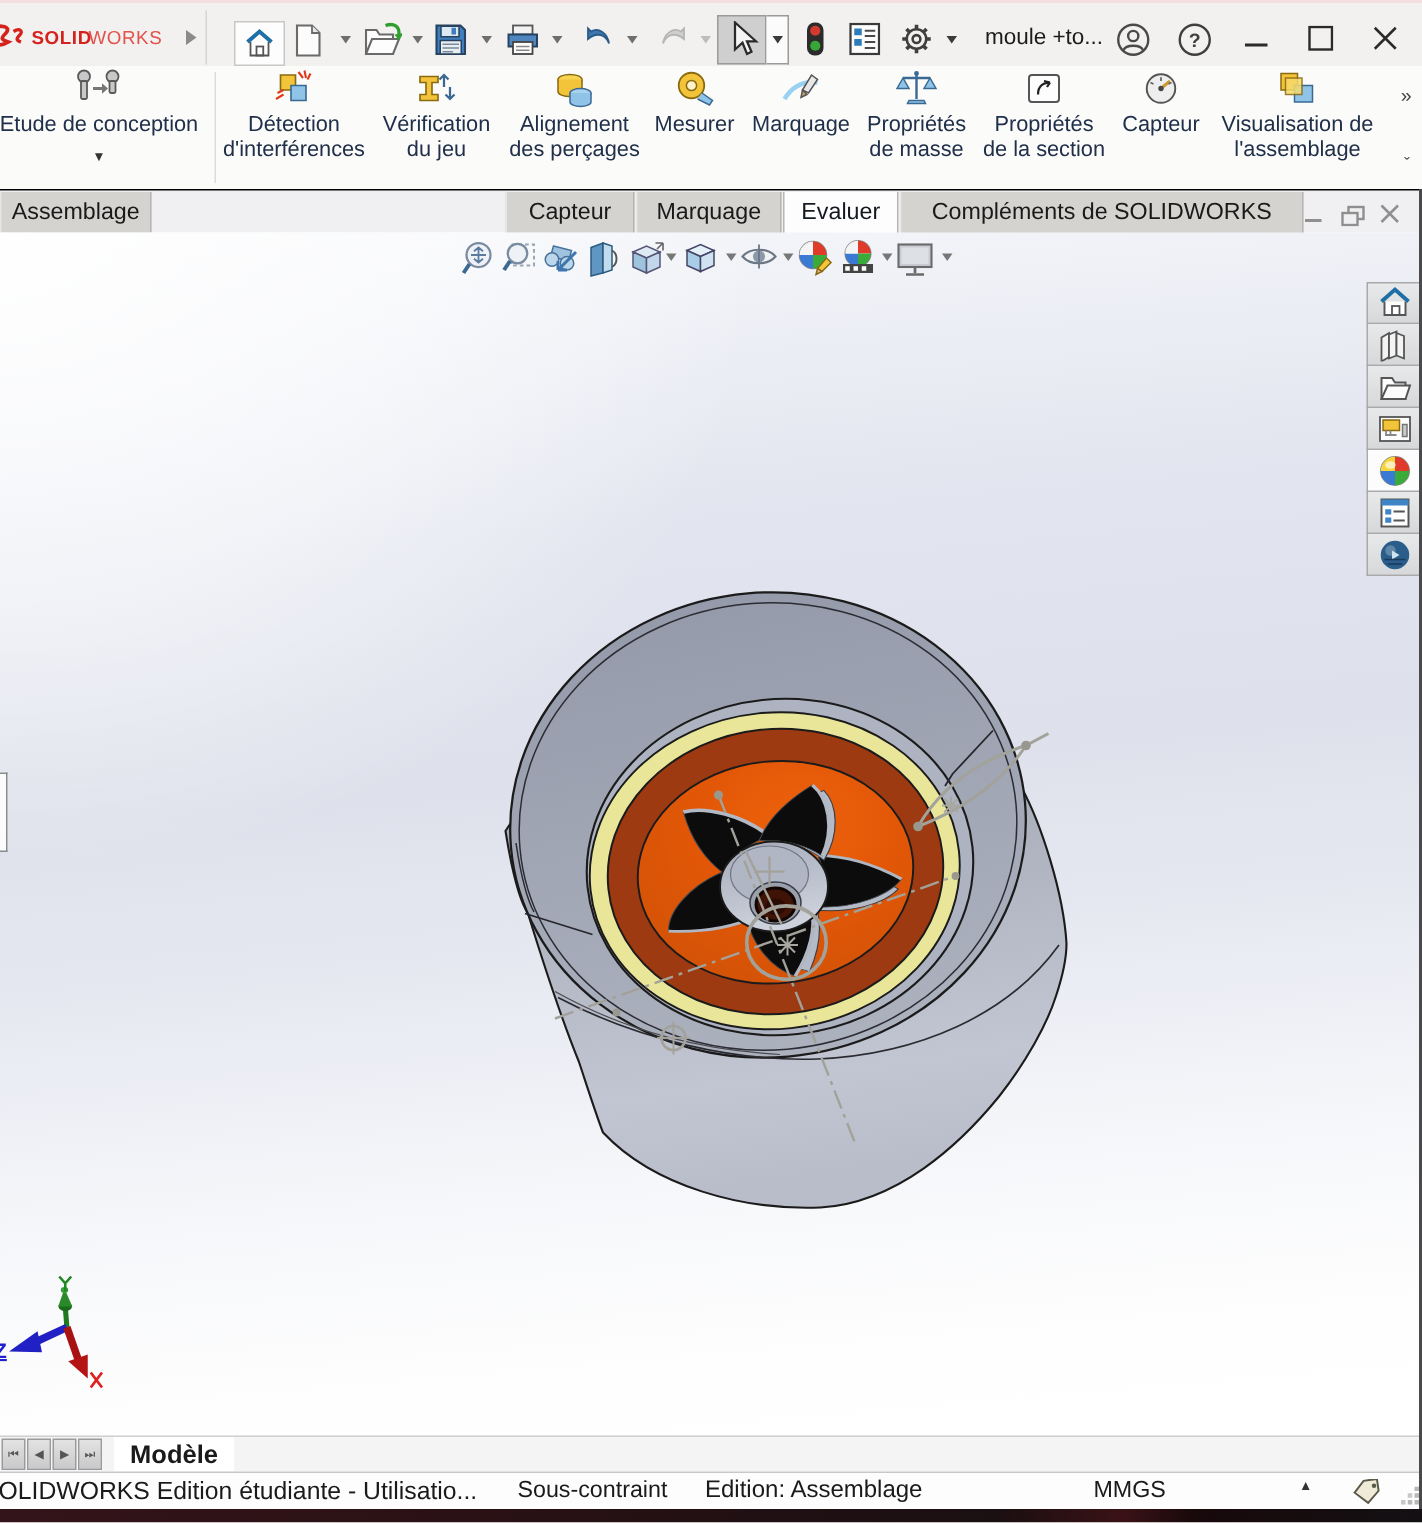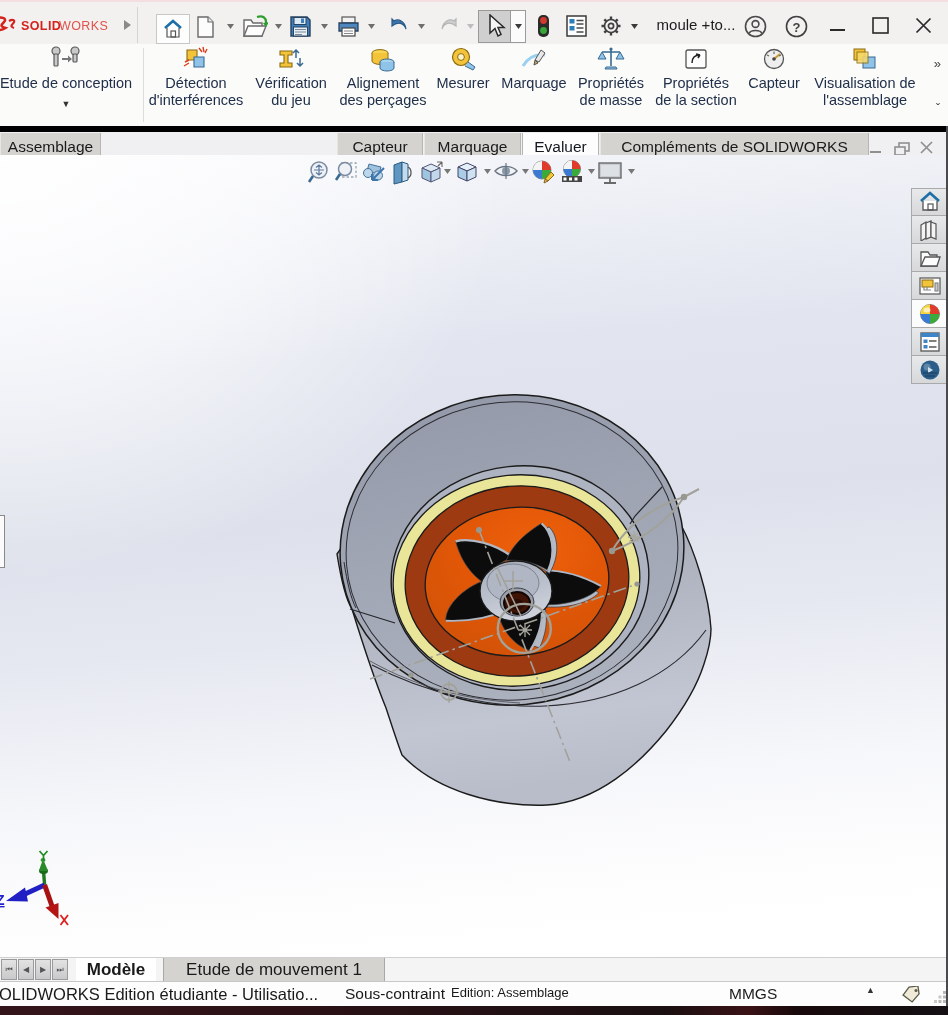--- a/index.html
+++ b/index.html
@@ -12,21 +12,21 @@
 .tbsep { position:absolute; top:5px; width:1px; height:36px; background:#d6d4d2; }
 #docname { position:absolute; left:651px; top:14px; width:90px; font-size:15px; color:#1c1c1c; white-space:nowrap; }
 
 #ribbon { position:absolute; left:0; top:44px; width:948px; height:82px; background:#fbfbfa; }
 .rbtn { position:absolute; top:2px; text-align:center; color:#21304a; font-size:14.5px; line-height:17px; }
 .rbtn .ric { height:26px; margin-bottom:3px; }
 .rsep { position:absolute; left:143px; top:4px; width:1px; height:74px; background:#dcdcda; }
 #ribchev { position:absolute; right:7px; top:12px; color:#444; font-size:13px; }
 #ribup { position:absolute; right:8px; top:58px; color:#444; font-size:12px; }
 
-#tabrow { position:absolute; left:0; top:126px; width:948px; height:29px; background:#f0f0f2; border-top:6px solid #000000; }
+#tabrow { position:absolute; left:0; top:126px; width:948px; height:29px; background:#f0f0f2; border-top:1px solid #000000; }
 .ctab { position:absolute; top:1px; height:28px; background:#d5d3d0; border-right:1px solid #b8b6b3; border-left:1px solid #e8e6e3; color:#1a1a1a; font-size:15.5px; text-align:center; line-height:27px; white-space:nowrap; }
 .ctab.active { background:#fdfdfd; border-left:1px solid #b8b6b3; font-weight:normal; color:#14181f; }
 #tabwin { position:absolute; right:8px; top:6px; color:#8a8a8a; }
 
 #viewport { position:absolute; left:0; top:155px; width:948px; height:802px;
   background:linear-gradient(175deg,#f7f8fb 0%, #e2e5ef 26%, #dee1eb 45%, #e6e8f1 58%, #f6f7fa 76%, #fefefe 90%, #ffffff 100%); }
 #vpglow { position:absolute; left:0; top:0; width:500px; height:420px;
   background:radial-gradient(ellipse at 0% 0%, rgba(255,255,255,0.95) 0%, rgba(255,255,255,0.55) 40%, rgba(255,255,255,0) 72%); }
 
 #taskpane { position:absolute; right:0; top:33px; width:37px; }
@@ -568,27 +568,26 @@
         </div>
   </div>
 </div>
 
 <div id="bottabs">
   <div class="navbtn" style="left:1px">⏮</div>
   <div class="navbtn" style="left:18px">◀</div>
   <div class="navbtn" style="left:35px">▶</div>
   <div class="navbtn" style="left:52px">⏭</div>
   <div class="btab" style="left:76px;width:80px;font-weight:bold;background:#fff">Modèle</div>
-  <div class="btab" style="left:163px;width:222px;background:#d5d3d0;border-left:1px solid #a8a8a8;border-right:1px solid #a8a8a8">Etude de mouvement 1</div>
 </div>
 
 <div id="statusbar">
   <span style="left:-12px;font-size:16.5px">SOLIDWORKS Edition étudiante - Utilisatio...</span>
   <span style="left:345px">Sous-contraint</span>
-  <span style="left:451px;font-size:13px">Edition: Assemblage</span>
+  <span style="left:470px;font-size:16px">Edition: Assemblage</span>
   <span style="left:729px">MMGS</span>
   <span style="left:866px;font-size:9px;color:#333">▲</span>
   <svg style="position:absolute;left:901px;top:4px" width="20" height="17" viewBox="0 0 20 17">
     <path d="M2 8 L9 1 L18 1 L18 9 L10 16 Z" fill="#f0ead8" stroke="#5a5a48" stroke-width="1.3" transform="rotate(-8 10 8)"></path>
     <circle cx="15" cy="4.5" r="1.5" fill="#5a5a48"></circle>
   </svg>
   <svg style="position:absolute;left:934px;top:9px" width="13" height="13" viewBox="0 0 13 13">
     <g fill="#b8b8b8">
           <rect x="9" y="0" width="3" height="3"></rect>
           <rect x="9" y="4.5" width="3" height="3"></rect>

